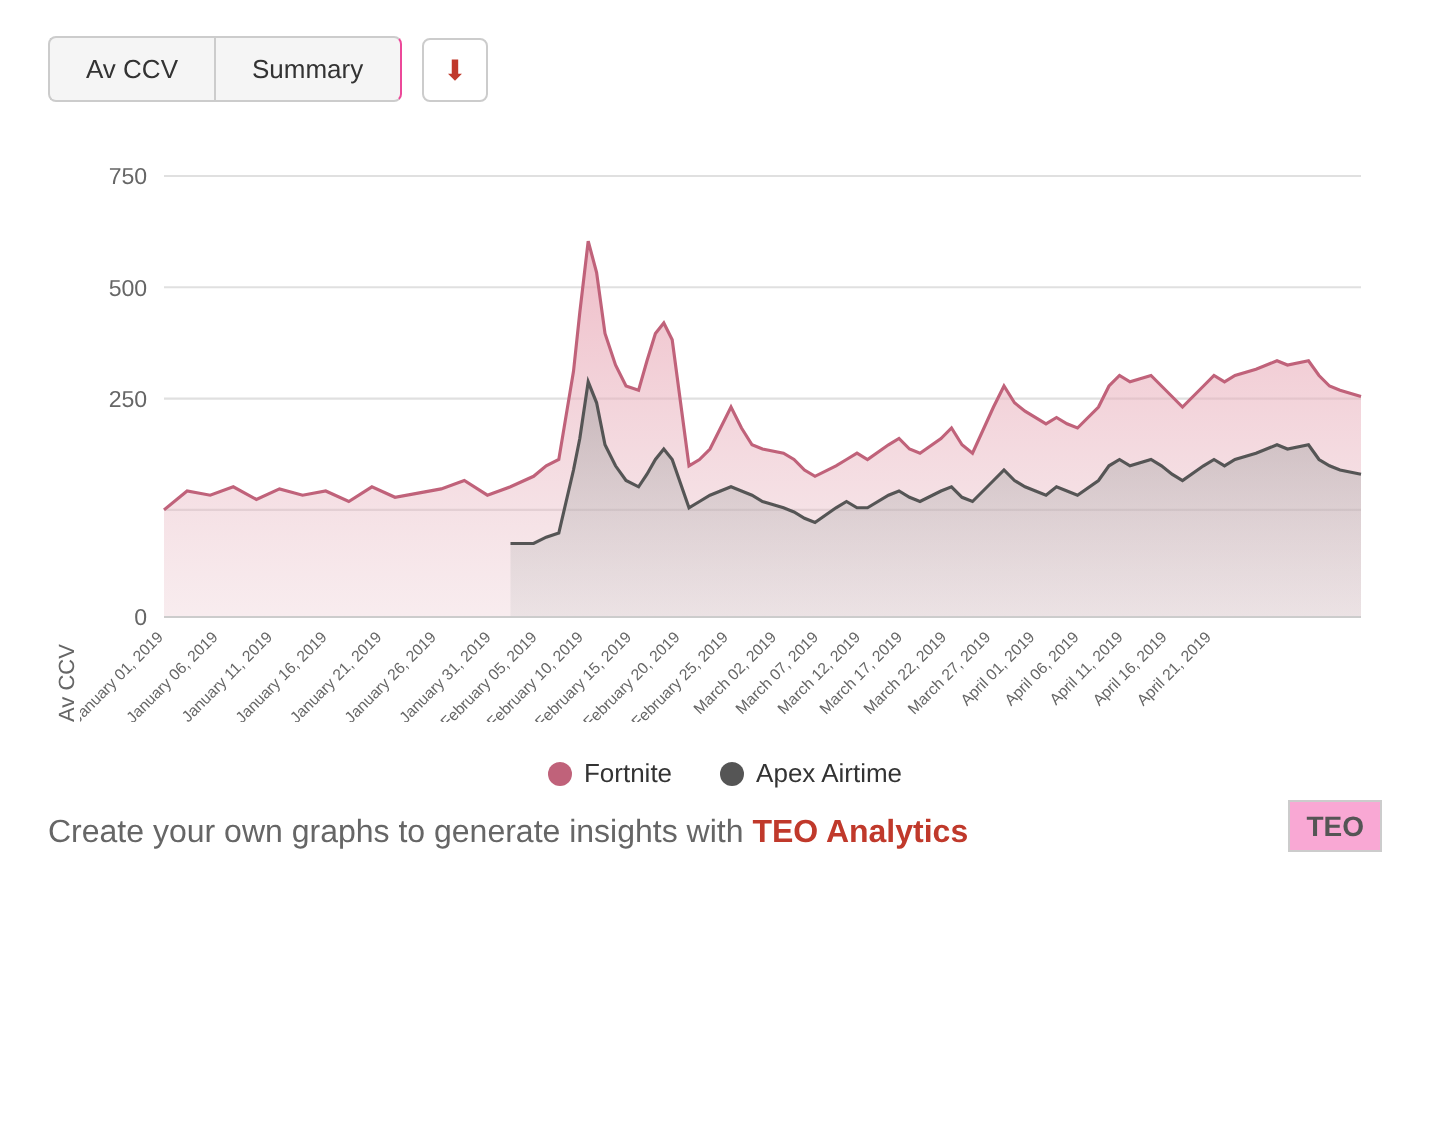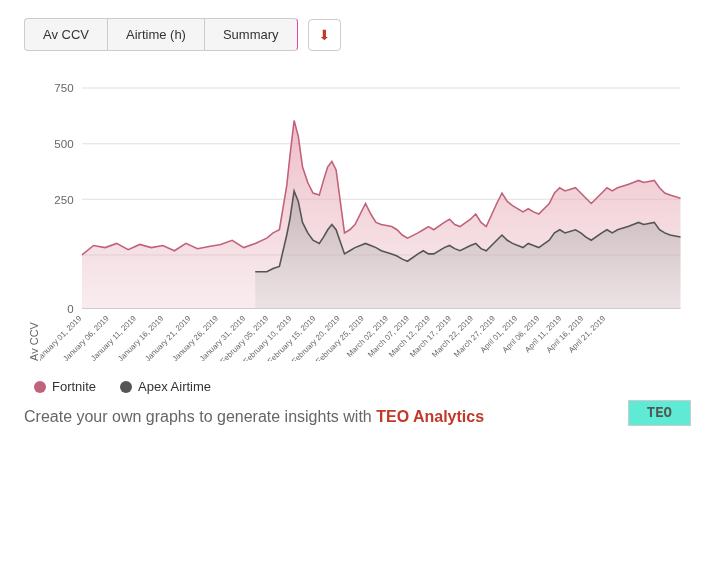--- a/index.html
+++ b/index.html
@@ -82,43 +82,43 @@
     svg.main-chart {
       width: 100%;
       display: block;
     }
     .legend {
       display: flex;
       gap: 24px;
       margin-top: 18px;
       margin-left: 10px;
       align-items: center;
+      justify-content: center;
     }
     .legend-item {
       display: flex;
       align-items: center;
       gap: 6px;
       font-size: 13px;
     }
     .legend-dot {
       width: 12px;
       height: 12px;
       border-radius: 50%;
     }
     .teo-badge {
       position: absolute;
       right: 0;
       bottom: 0;
       border: 1.5px solid #ccc;
-      padding: 4px 18px;
+      padding: 4px 8px;
       font-size: 14px;
       font-weight: bold;
       color: #555;
-      background: #5eead4;
-      font-family: Liberation Mono, monospace;
+      background: #f9a8d4;
     }
     .footer-text {
       font-size: 16px;
       color: #666;
       margin-top: 14px;
     }
     .footer-text span.teo-link {
       color: #c0392b;
       font-weight: bold;
     }
@@ -126,21 +126,20 @@
       position: relative;
     }
   </style>
 </head>
 <body>
 
 <div class="container">
 
   <div class="tabs">
     <div class="tab">Av CCV</div>
-    <div class="tab">Airtime (h)</div>
     <div class="tab">Summary</div>
     <button class="download-btn">⬇</button>
   </div>
 
   <div class="chart-section">
     <div class="chart-wrapper">
       <div class="y-axis-label">Av CCV</div>
       <div class="chart-inner">
         <svg class="main-chart" viewBox="0 0 620 280">
 

